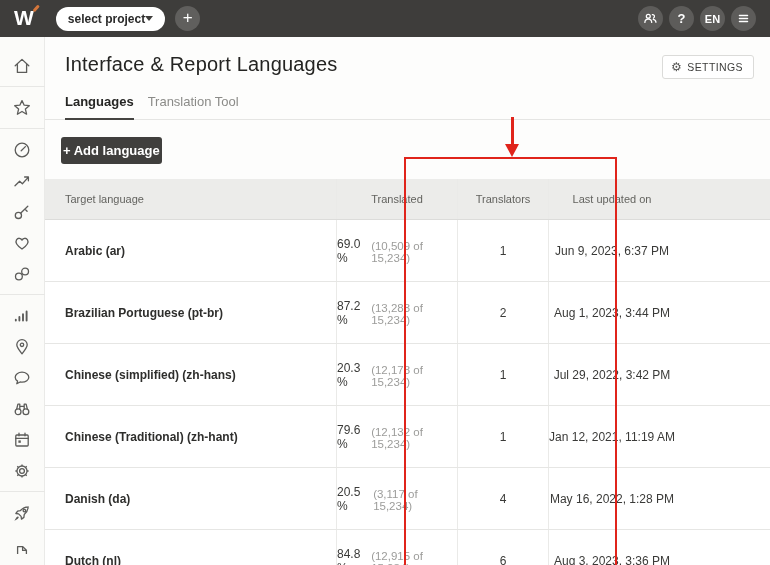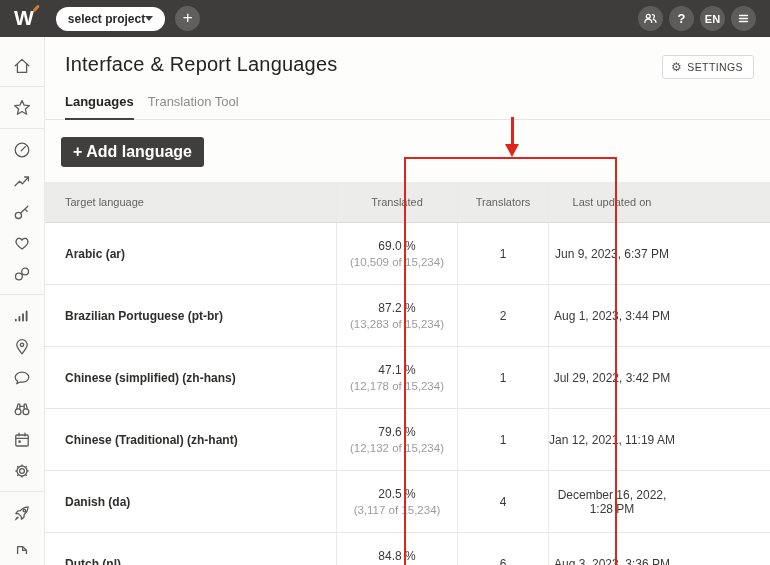--- a/index.html
+++ b/index.html
@@ -61,36 +61,36 @@
   }
   .settings-btn .gear-glyph { font-size:12px; color:#565654; line-height:1; }
 
   .tabs { display:flex; gap:14px; padding:0 20px; margin-top:15px; border-bottom:1px solid #e5e5e3; }
   .tab { padding-bottom:9px; font-size:13px; color:#8b8b88; cursor:pointer; }
   .tab.active { color:#262624; font-weight:bold; border-bottom:2px solid #454441; margin-bottom:-1px; }
 
   .toolbar { padding:17px 0 0 16px; }
   .add-lang-btn {
     background:#403f3d; color:#fff; border:none; border-radius:3px;
-    font-size:16px; font-weight:bold; padding:6px 12px; cursor:pointer;
+    font-size:13px; font-weight:bold; padding:6px 2px; cursor:pointer;
     font-family:inherit;
   }
 
   
   .table { margin-top:15px; width:725px; }
   .thead { display:flex; background:#ececea; height:41px; border-bottom:1px solid #dcdcda; }
   .th { display:flex; align-items:center; font-size:11px; color:#63635f; }
   .trow { display:flex; height:62px; background:#fff; border-bottom:1px solid #e6e6e4; }
   .c1 { width:291px; padding-left:20px; justify-content:flex-start; }
   .c2 { width:121px; justify-content:center; text-align:left; }
   .c3 { width:91px;  justify-content:center; text-align:center; }
   .c4 { width:127px; justify-content:center; text-align:center; }
   .td.c2,.td.c3,.td.c4,.th.c2,.th.c3,.th.c4 { border-left:1px solid #eaeae8; }
   .td { display:flex; align-items:center; }
-  .td.c2 { flex-direction:column; justify-content:center; }
+  .td.c2 { flex-direction:row; justify-content:center; }
   .lang-name { font-size:12px; font-weight:bold; color:#2e2e2c; }
   .pct { font-size:12px; color:#3a3a38; }
   .pct-detail { font-size:11.5px; color:#9c9c9a; margin-top:3px; }
   .count, .date { font-size:12px; color:#3a3a38; }
 
   
   .red-box {
     position:absolute; left:404px; top:157px; width:213px; height:430px;
     border:2px solid #e0241b; pointer-events:none; z-index:7;
   }
@@ -287,21 +287,21 @@
       <div class="td c4">
           <span class="date">Aug 1, 2023, 3:44 PM</span>
         </div>
     </div>
 
     <div class="trow">
       <div class="td c1">
           <span class="lang-name">Chinese (simplified) (zh-hans)</span>
         </div>
       <div class="td c2">
-        <span class="pct">47.1 %</span>
+        <span class="pct">20.3 %</span>
         <span class="pct-detail">(12,178 of 15,234)</span>
       </div>
       <div class="td c3">
           <span class="count">1</span>
         </div>
       <div class="td c4">
           <span class="date">Jul 29, 2022, 3:42 PM</span>
         </div>
     </div>
 
@@ -326,21 +326,21 @@
           <span class="lang-name">Danish (da)</span>
         </div>
       <div class="td c2">
         <span class="pct">20.5 %</span>
         <span class="pct-detail">(3,117 of 15,234)</span>
       </div>
       <div class="td c3">
           <span class="count">4</span>
         </div>
       <div class="td c4">
-          <span class="date">December 16, 2022, 1:28 PM</span>
+          <span class="date">May 16, 2022, 1:28 PM</span>
         </div>
     </div>
 
     <div class="trow">
       <div class="td c1">
           <span class="lang-name">Dutch (nl)</span>
         </div>
       <div class="td c2">
         <span class="pct">84.8 %</span>
         <span class="pct-detail">(12,915 of 15,234)</span>

